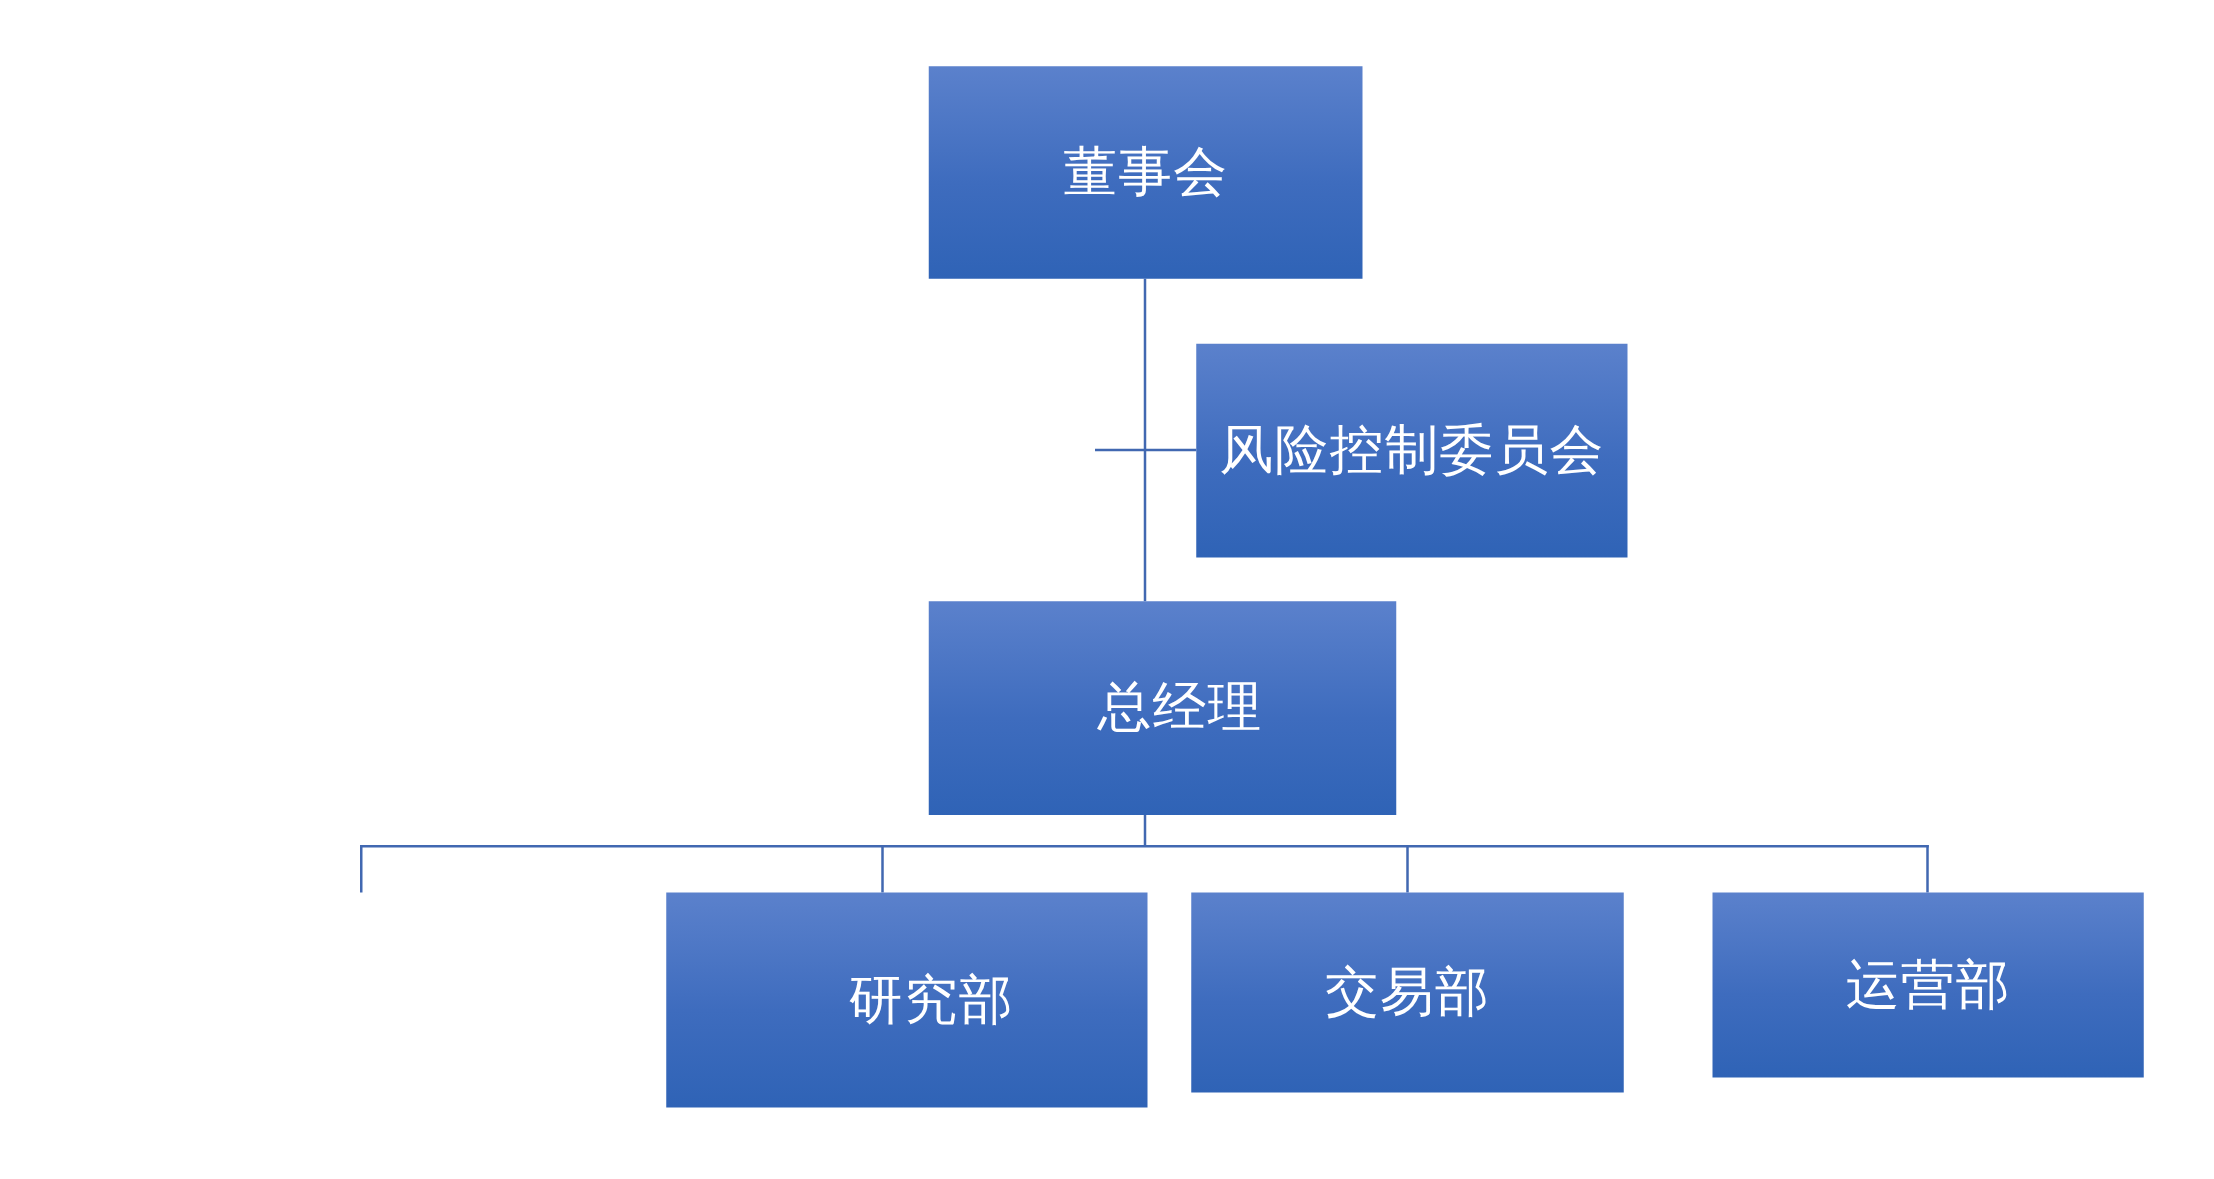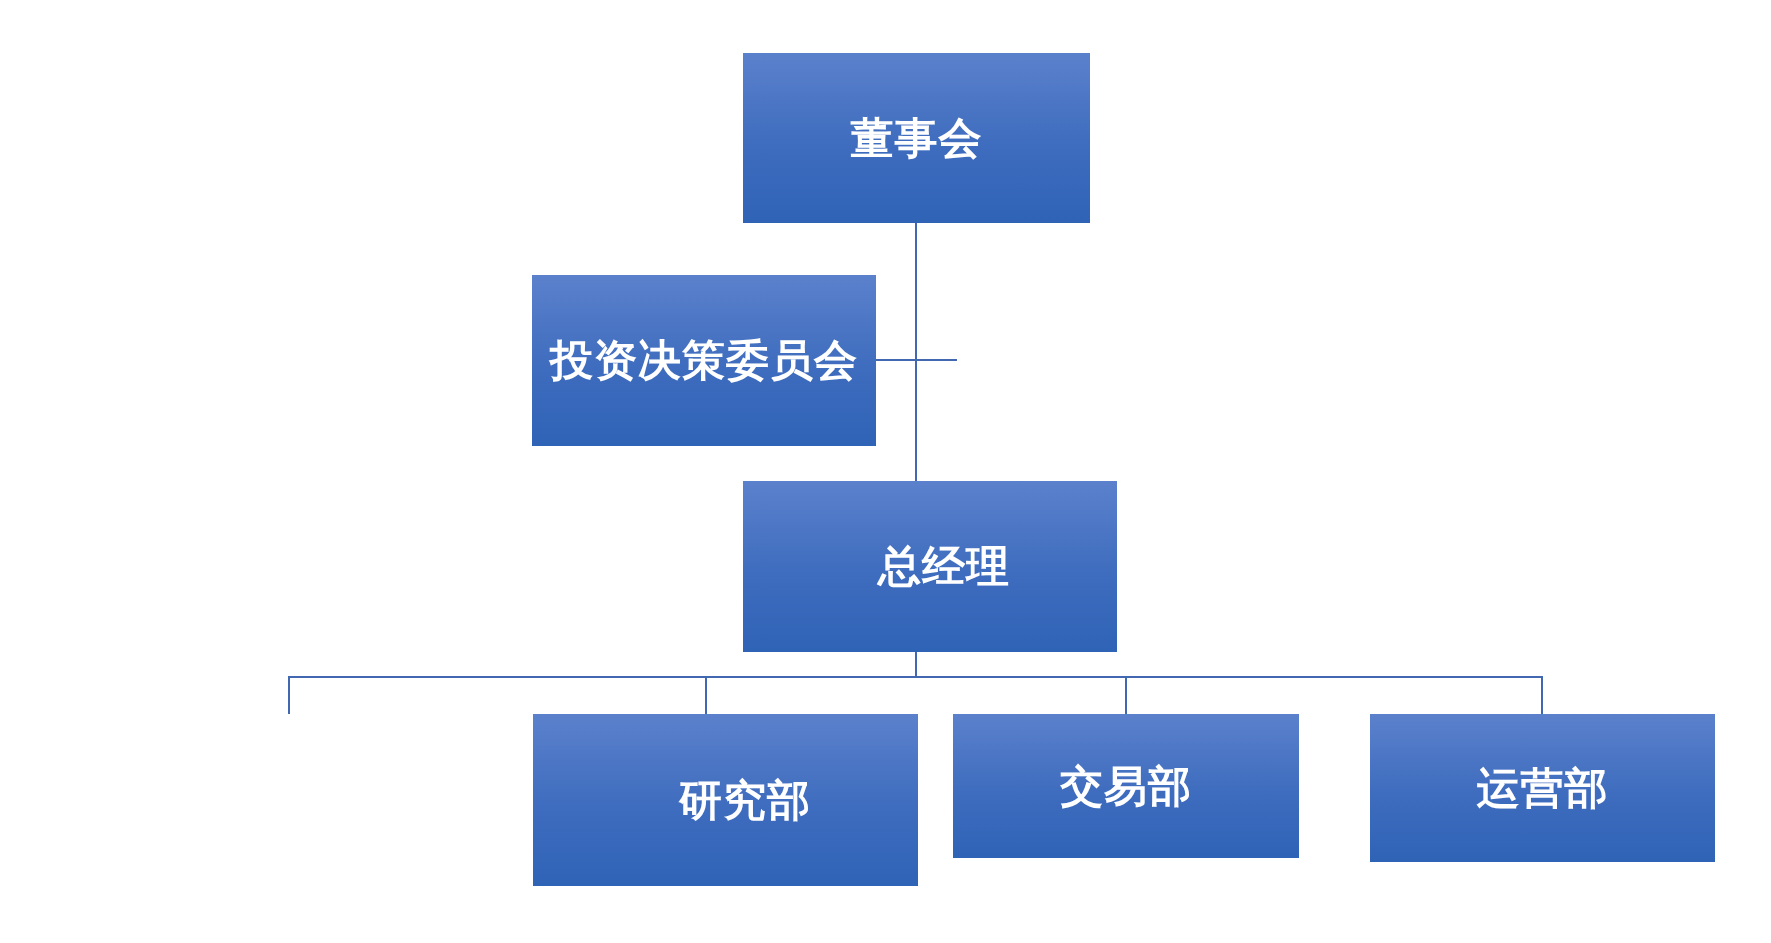--- a/index.html
+++ b/index.html
@@ -26,21 +26,20 @@
       var(--node-gradient-bottom, #2f63b6) 100%);
     color: var(--node-text, #ffffff);
     font-size: 43px;
     letter-spacing: 1px;
     line-height: 1;
     text-align: center;
     white-space: nowrap;
   }
   .node span {
     display: block;
-    font-weight: bold;
   }
   .connector {
     position: absolute;
     background: var(--connector, #4168b1);
   }
   .connector.h { height: 2px; }
   .connector.v { width: 2px; }
 </style>
 </head>
 <body>
@@ -53,31 +52,31 @@
   <div class="connector h" style="left:288px; top:676px; width:1255px;"></div>
   <div class="connector v" style="left:288px; top:676px; height:38px;"></div>
   <div class="connector v" style="left:705px; top:676px; height:38px;"></div>
   <div class="connector v" style="left:1125px; top:676px; height:38px;"></div>
   <div class="connector v" style="left:1541px; top:676px; height:38px;"></div>
 
   <div class="node" style="left:743px; top:53px; width:347px; height:170px;">
     <span>董事会</span>
   </div>
 
-  <div class="node" style="left:532px; top:275px; width:344px; height:171px;">
-    <span>投资决策委员会</span>
+  <div class="node" style="left:957px; top:275px; width:345px; height:171px;">
+    <span>风险控制委员会</span>
   </div>
 
   <div class="node" style="left:743px; top:481px; width:346px; height:171px;padding-left:28px;">
     <span>总经理</span>
   </div>
 
   <div class="node" style="left:533px; top:714px; width:346px; height:172px;padding-left:39px;">
     <span>研究部</span>
   </div>
-  <div class="node" style="left:953px; top:714px; width:346px; height:144px;">
+  <div class="node" style="left:953px; top:714px; width:346px; height:160px;">
     <span>交易部</span>
   </div>
   <div class="node" style="left:1370px; top:714px; width:345px; height:148px;">
     <span>运营部</span>
   </div>
 
 </div>
 
 </body></html>

